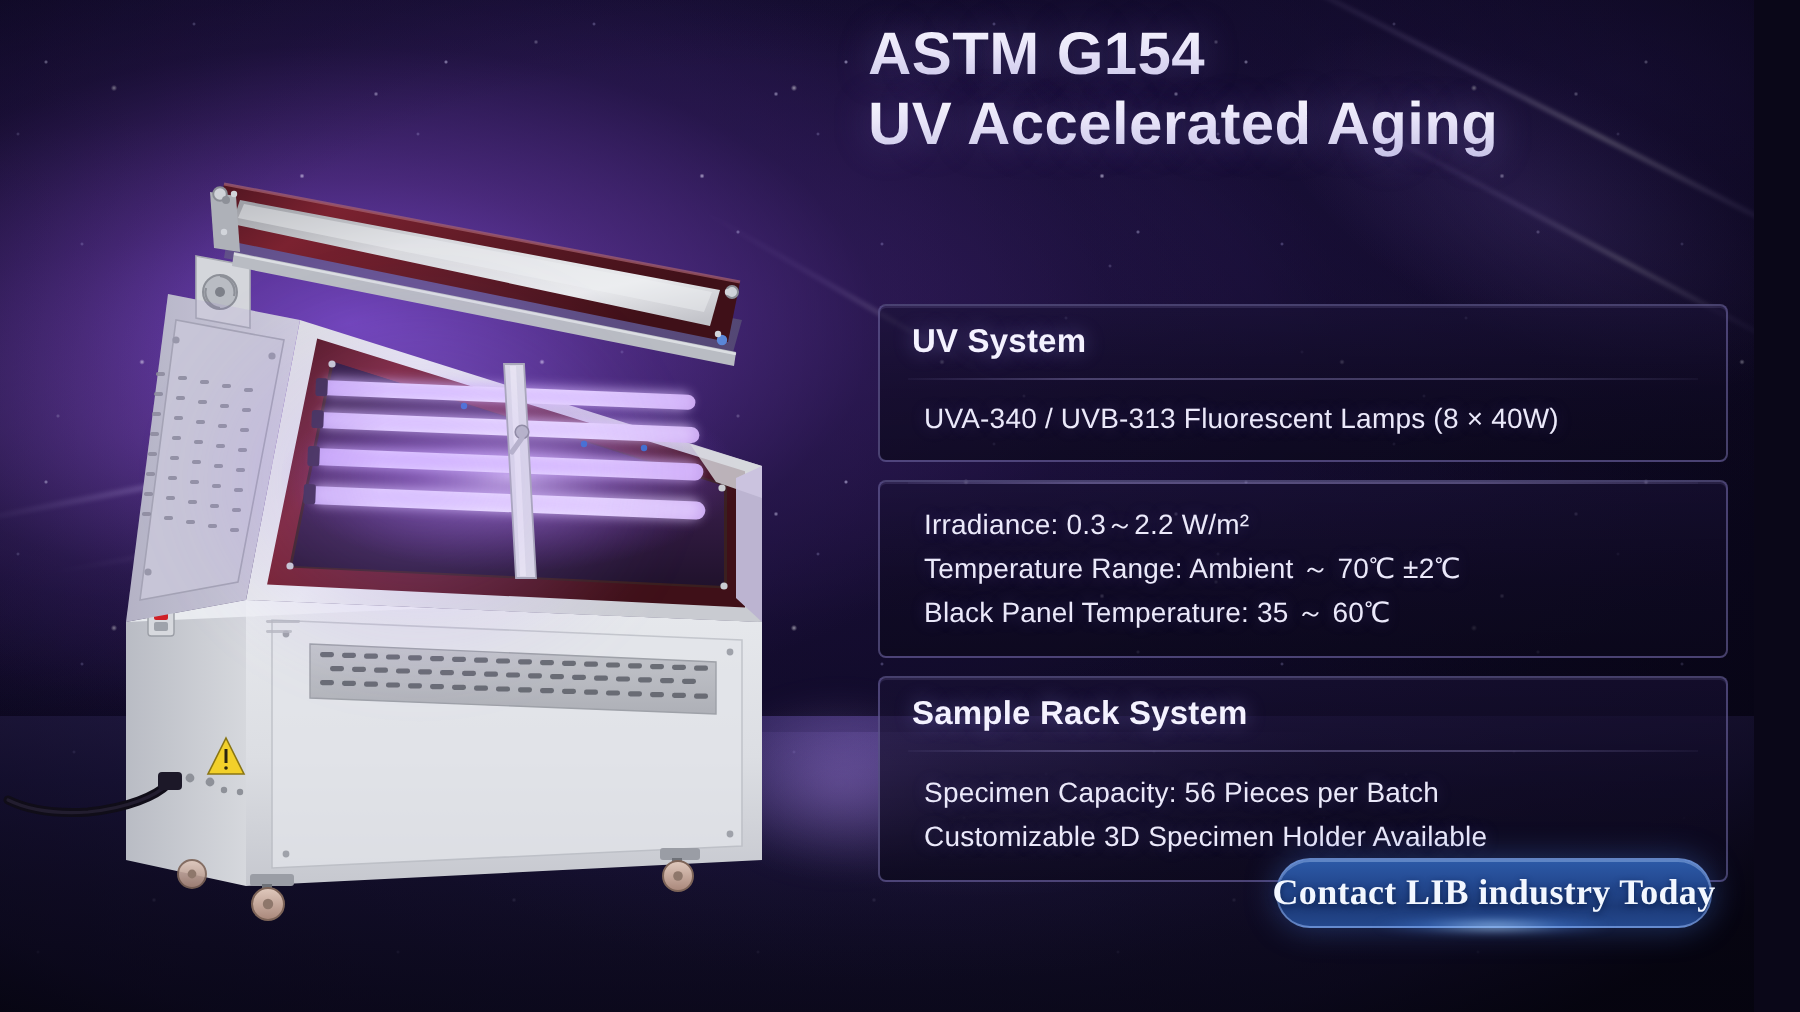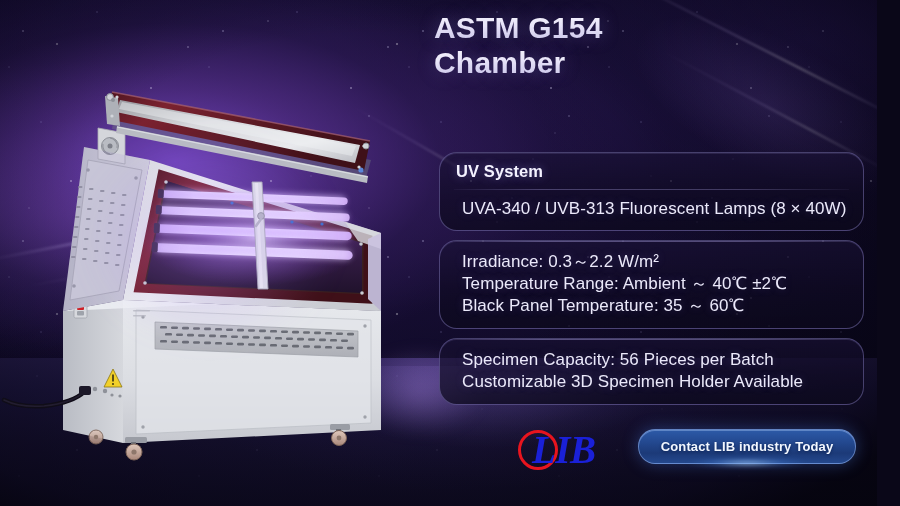--- a/index.html
+++ b/index.html
@@ -139,42 +139,42 @@
     color: #e6eaff;
     letter-spacing: 0.2px;
     text-shadow: 0 0 14px rgba(140,150,255,0.55);
     white-space: nowrap;
   }
 
   .cards { position: absolute; left: 9px; top: 152px; width: 425px; }
   .card {
     position: relative;
     border: 1px solid rgba(150,140,215,0.42);
-    border-radius: 18px;
+    border-radius: 4px;
     background: linear-gradient(180deg, rgba(26,18,54,0.62) 0%, rgba(16,11,36,0.70) 55%, rgba(12,9,28,0.72) 100%);
     box-shadow: inset 0 1px 0 rgba(190,180,245,0.12);
     margin-bottom: 9px;
     overflow: hidden;
   }
   .card-head {
     font-size: 16.5px;
     font-weight: 700;
     color: #f4f2ff;
     padding: 9px 0 8px 16px;
     letter-spacing: 0.1px;
     text-shadow: 0 0 10px rgba(150,140,240,0.45);
   }
   .card-div {
     height: 1px;
     margin: 0 14px;
     background: linear-gradient(90deg, rgba(160,150,220,0.05) 0%, rgba(175,165,230,0.34) 22%, rgba(175,165,230,0.30) 72%, rgba(160,150,220,0.05) 100%);
   }
   .card-body { padding: 9px 0 11px 22px; }
   .card-line {
-    font-size: 17px;
+    font-size: 14px;
     color: #ebe9fa;
     line-height: 22px;
     letter-spacing: 0.1px;
     white-space: nowrap;
     text-shadow: 0 0 8px rgba(120,110,200,0.30);
   }
   .card-line.single { line-height: 20px; }
 
   
   .footer { position: absolute; left: 0; top: 418px; width: 470px; height: 70px; }
@@ -209,26 +209,27 @@
     background:
       linear-gradient(180deg, #2d5aa8 0%, #23488f 38%, #1c3a78 70%, #24488d 100%);
     box-shadow:
       inset 0 1px 0 rgba(190,215,255,0.35),
       0 0 16px rgba(70,120,220,0.40);
     display: flex; align-items: center; justify-content: center;
     cursor: pointer;
     overflow: visible;
   }
   .cta-label {
-    font-size: 13px;
+    font-size: 18px;
     font-weight: 600;
     color: #f2f7ff;
     letter-spacing: 0.15px;
     text-shadow: 0 1px 3px rgba(0,20,60,0.65);
     white-space: nowrap;
+    font-family: Liberation Serif, serif;
   }
   .cta-underglow {
     position: absolute; left: 30px; bottom: -5px; width: 156px; height: 10px;
     background: radial-gradient(ellipse 50% 50% at 50% 50%, rgba(190,225,255,0.95), rgba(90,150,240,0.35) 45%, rgba(0,0,0,0) 78%);
     filter: blur(2.5px);
     pointer-events: none;
   }
 </style>
 </head>
 <body>
@@ -559,57 +560,54 @@
 
       <path d="M63 311 L84 147 L150 160 L123 300 Z" fill="#8b5fd6" opacity="0.10"></path>
       <path d="M368 239 L381 233 L381 311 L368 299 Z" fill="#a06ef0" opacity="0.18"></path>
     </svg>
   </div>
 
   <div class="panel">
 
     <div class="title-block">
       <div class="title-line">ASTM G154</div>
-      <div class="title-line">Chamber</div>
+      <div class="title-line">UV Accelerated Aging</div>
     </div>
 
     <div class="cards">
 
       <div class="card">
         <div class="card-head">UV System</div>
         <div class="card-div"></div>
         <div class="card-body">
           <div class="card-line single">UVA-340 / UVB-313  Fluorescent Lamps (8 × 40W)</div>
         </div>
       </div>
 
       <div class="card">
         <div class="card-div"></div>
         <div class="card-body">
           <div class="card-line">Irradiance:  0.3～2.2 W/m²</div>
-          <div class="card-line">Temperature Range: Ambient ～ 40℃  ±2℃</div>
+          <div class="card-line">Temperature Range: Ambient ～ 70℃  ±2℃</div>
           <div class="card-line">Black Panel Temperature: 35 ～ 60℃</div>
         </div>
       </div>
 
       <div class="card">
+        <div class="card-head">Sample Rack System</div>
         <div class="card-div"></div>
         <div class="card-body">
           <div class="card-line">Specimen Capacity: 56 Pieces per Batch</div>
           <div class="card-line">Customizable 3D Specimen Holder Available</div>
         </div>
       </div>
 
     </div>
 
     <div class="footer">
-      <div class="logo">
-        <div class="logo-ring"></div>
-        <div class="logo-text">LIB</div>
-      </div>
       <div class="cta">
         <span class="cta-label">Contact LIB industry Today</span>
         <span class="cta-underglow"></span>
       </div>
     </div>
 
   </div>
 </div>
 
 </body></html>

